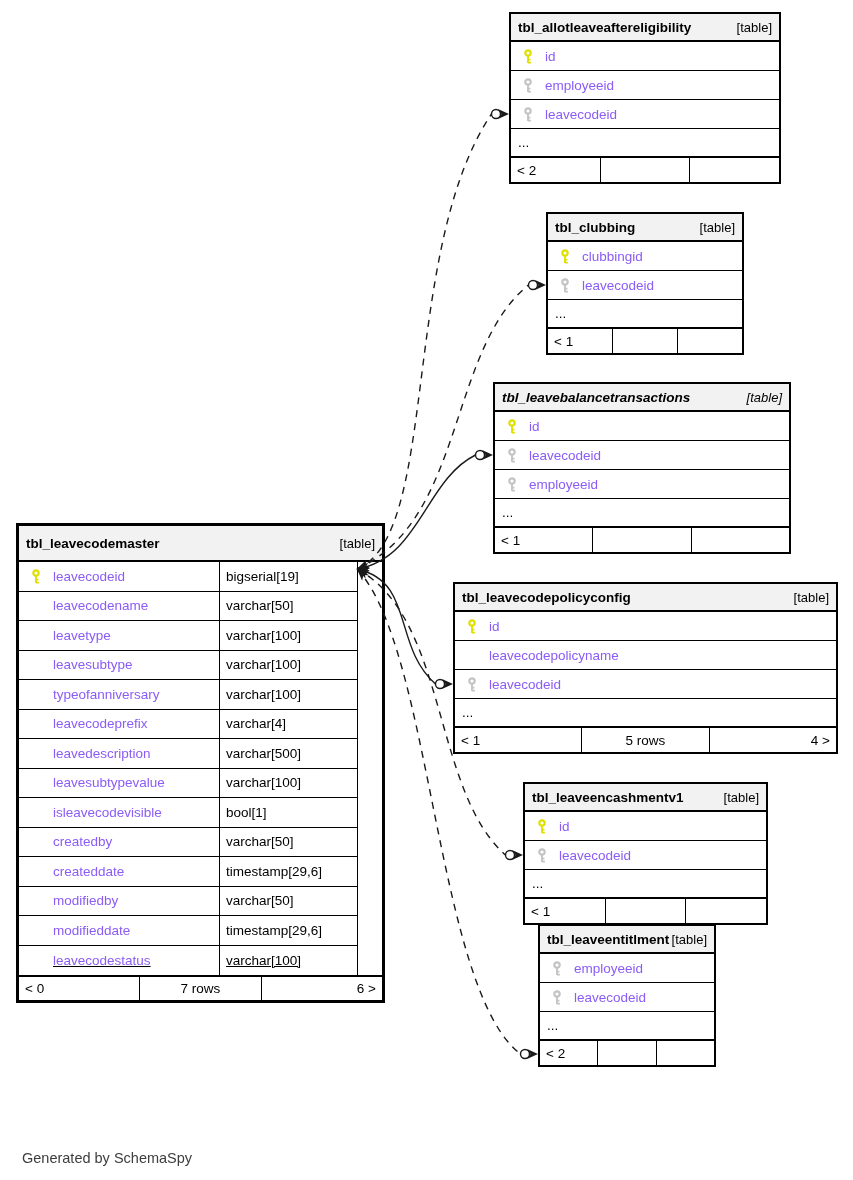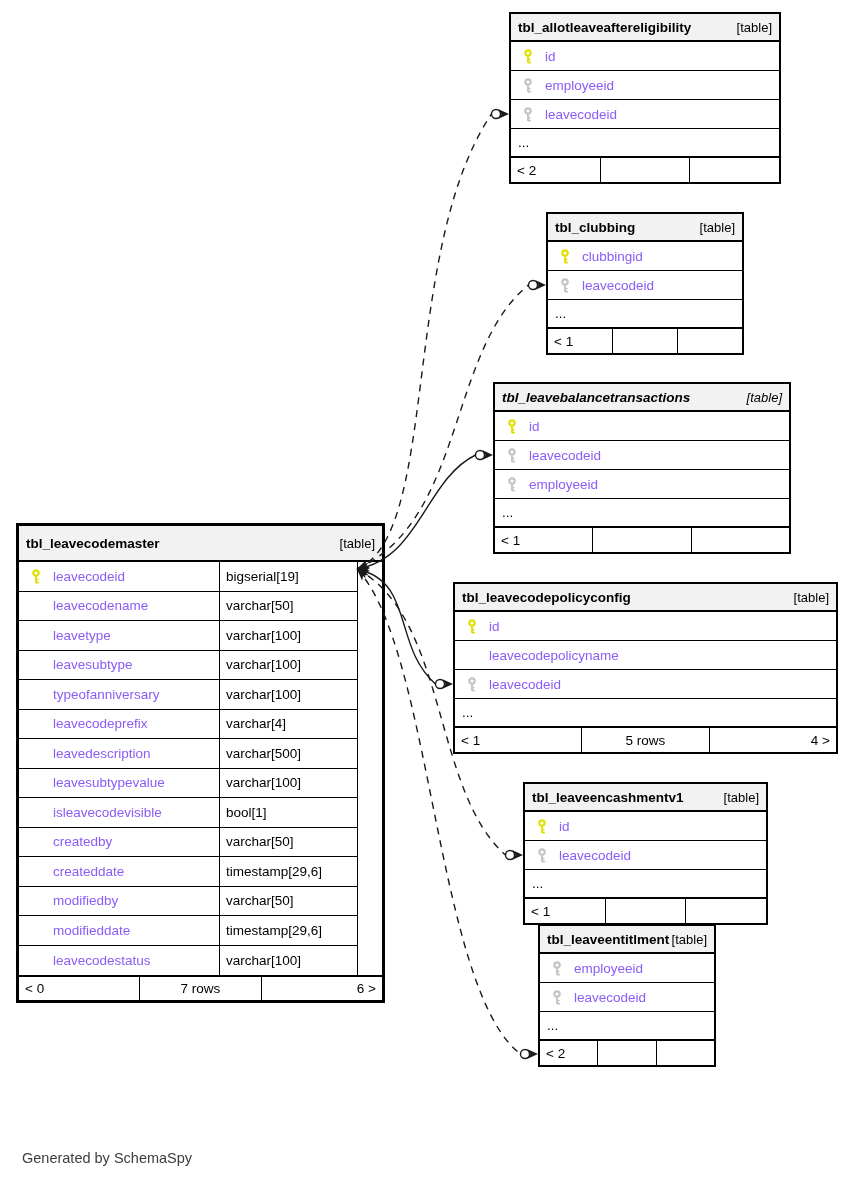--- a/index.html
+++ b/index.html
@@ -13,21 +13,21 @@
     background:#f2f2f2;border-bottom:2px solid #000;box-sizing:border-box;
     padding:0 7px;cursor:pointer;}
   .tbl-title{font-weight:bold;font-size:13.5px;color:#000;white-space:nowrap;}
   .tbl-tag{font-size:13px;color:#000;white-space:nowrap;}
 
   .rows-wrap{display:flex;flex-direction:row;}
   .rows-main{flex:1 1 auto;display:flex;flex-direction:column;}
   .right-gutter{width:25px;border-left:1px solid #000;box-sizing:border-box;}
 
   .col-row{display:flex;align-items:center;border-bottom:1px solid #000;box-sizing:border-box;background:#fff;}
-  .col-row:last-child{border-bottom:none;}
+  .col-row:last-child{border-bottom:none;text-decoration:underline;}
   .key-slot{width:34px;display:flex;align-items:center;justify-content:center;flex:0 0 34px;}
   .col-name{font-size:13.5px;color:#8b5cf6;white-space:nowrap;overflow:hidden;}
   .type-cell{border-left:1px solid #000;box-sizing:border-box;align-self:stretch;
     display:flex;align-items:center;padding-left:6px;font-size:13.5px;color:#000;white-space:nowrap;}
 
   .dots-row{display:flex;align-items:center;padding-left:7px;font-size:13.5px;color:#000;
     border-bottom:none;box-sizing:border-box;background:#fff;}
 
   .tbl-footer{display:flex;border-top:2px solid #000;box-sizing:border-box;background:#fff;}
   .tbl-footer .fcell{flex:1 1 0;display:flex;align-items:center;font-size:13.5px;color:#000;

